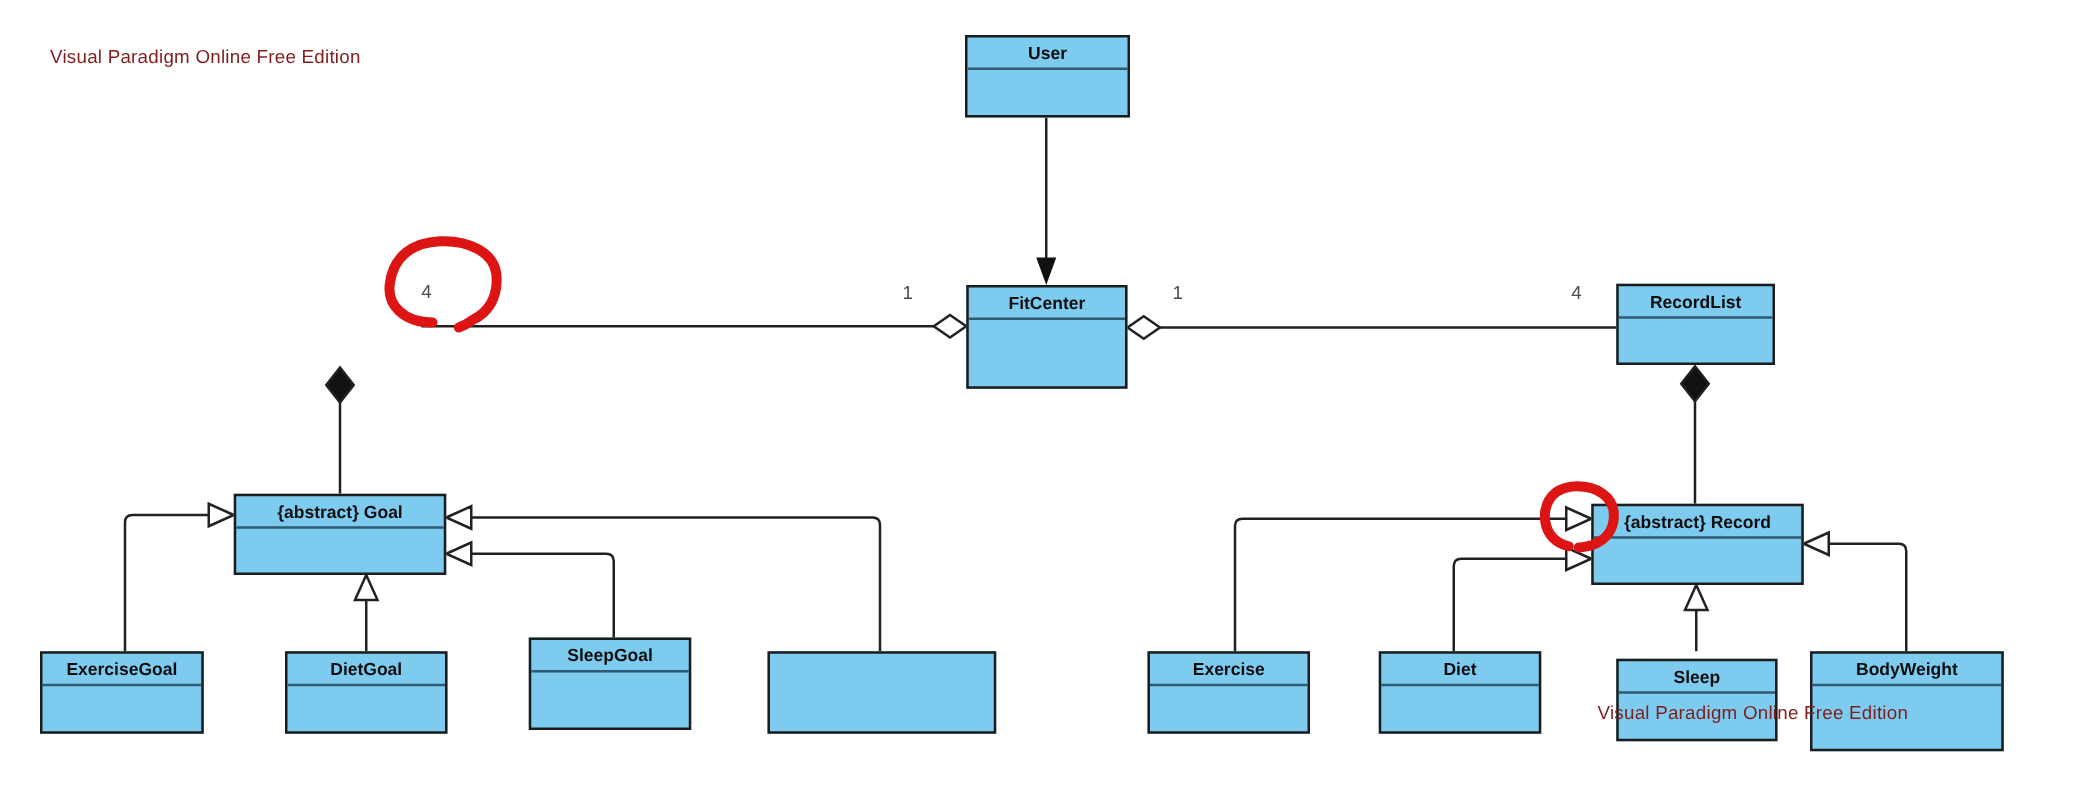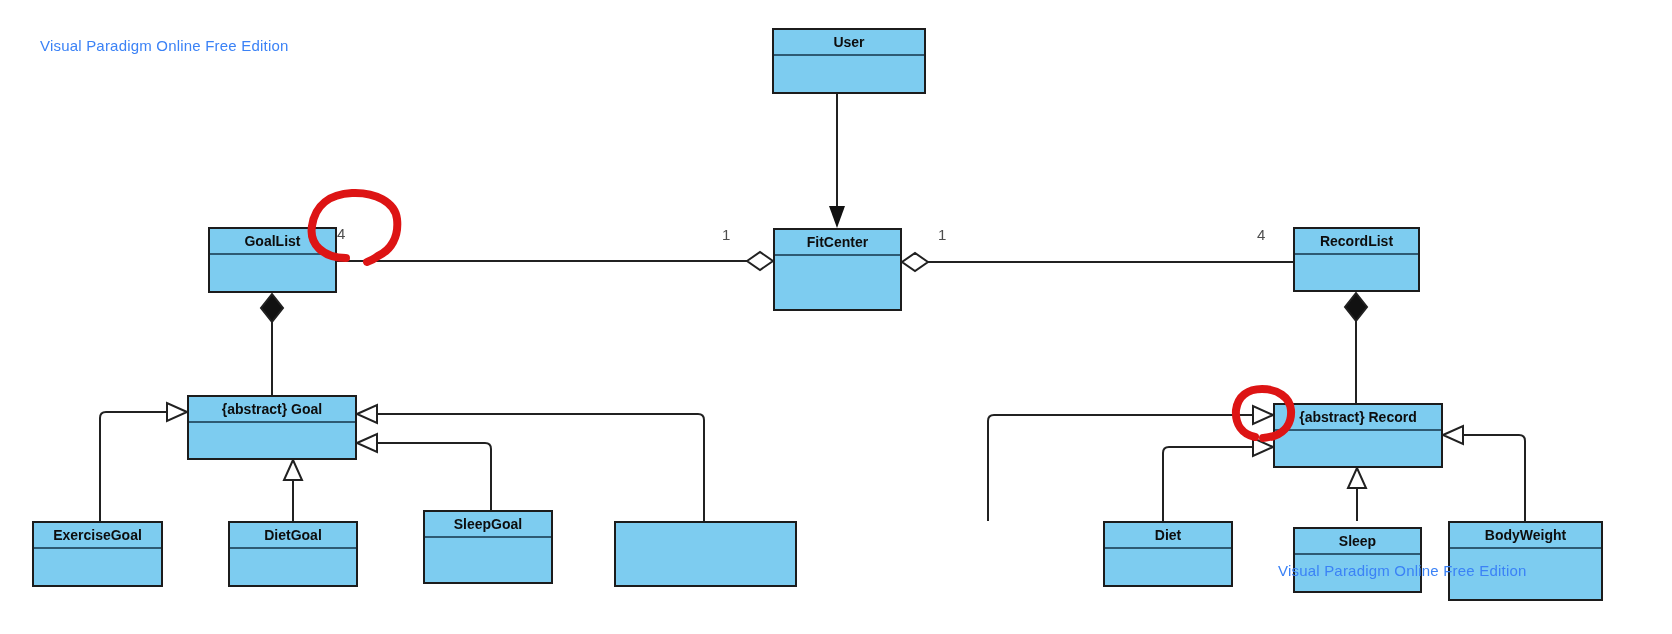--- a/index.html
+++ b/index.html
@@ -18,21 +18,21 @@
     height:24px;line-height:24px;text-align:center;
     font-weight:bold;font-size:14px;color:#0d0d0d;
     border-bottom:2px solid #2e5a73;
     white-space:nowrap;overflow:hidden;
   }
   .cls-body{height:36px;}
   .mult{
     position:absolute;z-index:3;font-size:15px;color:#4d4d4d;
   }
   .wm{
-    position:absolute;z-index:4;font-size:15px;color:#3b82f6;
+    position:absolute;z-index:4;font-size:15px;color:#7f1d1d;
     white-space:nowrap;letter-spacing:0.2px;
   }
 </style>
 </head>
 <body>
 
 <div class="stage">
 
   <svg class="layer connectors" viewBox="0 0 1672 634">
     <g stroke="#212121" stroke-width="2" fill="none">
@@ -97,30 +97,26 @@
         <polygon points="1357,468 1348,488 1366,488" fill="#ffffff"></polygon>
       </g>
 
       <g>
         <path d="M1525,521 L1525,441 Q1525,435 1519,435 L1463,435"></path>
         <polygon points="1443,435 1463,426 1463,444" fill="#ffffff"></polygon>
       </g>
     </g>
   </svg>
 
-  <div class="cls" style="left:772px;top:28px;width:154px;height:66px">
+  <div class="cls" style="left:772px;top:28px;width:132px;height:66px">
     <div class="cls-title">User</div>
     <div class="cls-body"></div>
   </div>
   <div class="cls" style="left:773px;top:228px;width:129px;height:83px">
     <div class="cls-title">FitCenter</div>
-    <div class="cls-body"></div>
-  </div>
-  <div class="cls" style="left:208px;top:227px;width:129px;height:66px">
-    <div class="cls-title">GoalList</div>
     <div class="cls-body"></div>
   </div>
   <div class="cls" style="left:1293px;top:227px;width:127px;height:65px">
     <div class="cls-title">RecordList</div>
     <div class="cls-body"></div>
   </div>
   <div class="cls" style="left:187px;top:395px;width:170px;height:65px">
     <div class="cls-title">{abstract} Goal</div>
     <div class="cls-body"></div>
   </div>
@@ -134,20 +130,24 @@
   </div>
   <div class="cls" style="left:228px;top:521px;width:130px;height:66px">
     <div class="cls-title">DietGoal</div>
     <div class="cls-body"></div>
   </div>
   <div class="cls" style="left:423px;top:510px;width:130px;height:74px">
     <div class="cls-title">SleepGoal</div>
     <div class="cls-body"></div>
   </div>
   <div class="cls" style="left:614px;top:521px;width:183px;height:66px">
+    <div class="cls-body"></div>
+  </div>
+  <div class="cls" style="left:918px;top:521px;width:130px;height:66px">
+    <div class="cls-title">Exercise</div>
     <div class="cls-body"></div>
   </div>
   <div class="cls" style="left:1103px;top:521px;width:130px;height:66px">
     <div class="cls-title">Diet</div>
     <div class="cls-body"></div>
   </div>
   <div class="cls" style="left:1293px;top:527px;width:129px;height:66px">
     <div class="cls-title">Sleep</div>
     <div class="cls-body"></div>
   </div>

